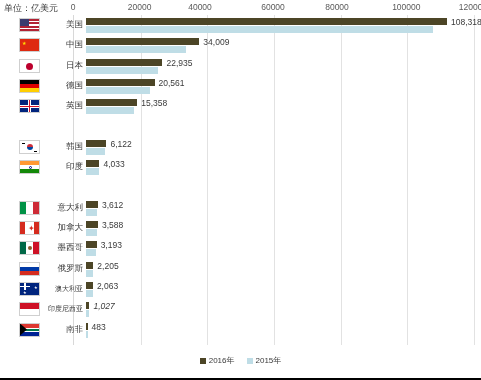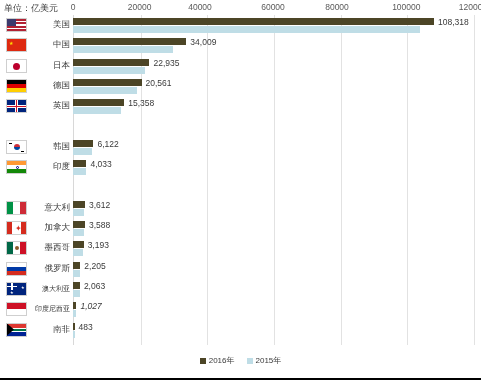--- a/index.html
+++ b/index.html
@@ -73,21 +73,21 @@
 
   
   #rows-layer {
     position: absolute;
     left: 0; top: 0;
     width: 481px;
     height: 345px;
   }
   .bar-row {
     position: absolute;
-    left: 0;
+    left: 13px;
     width: 433px;
     height: 20.3px;
   }
 
   .flag {
     position: absolute;
     left: 6px;
     top: 3px;
     width: 21px;
     height: 14px;

